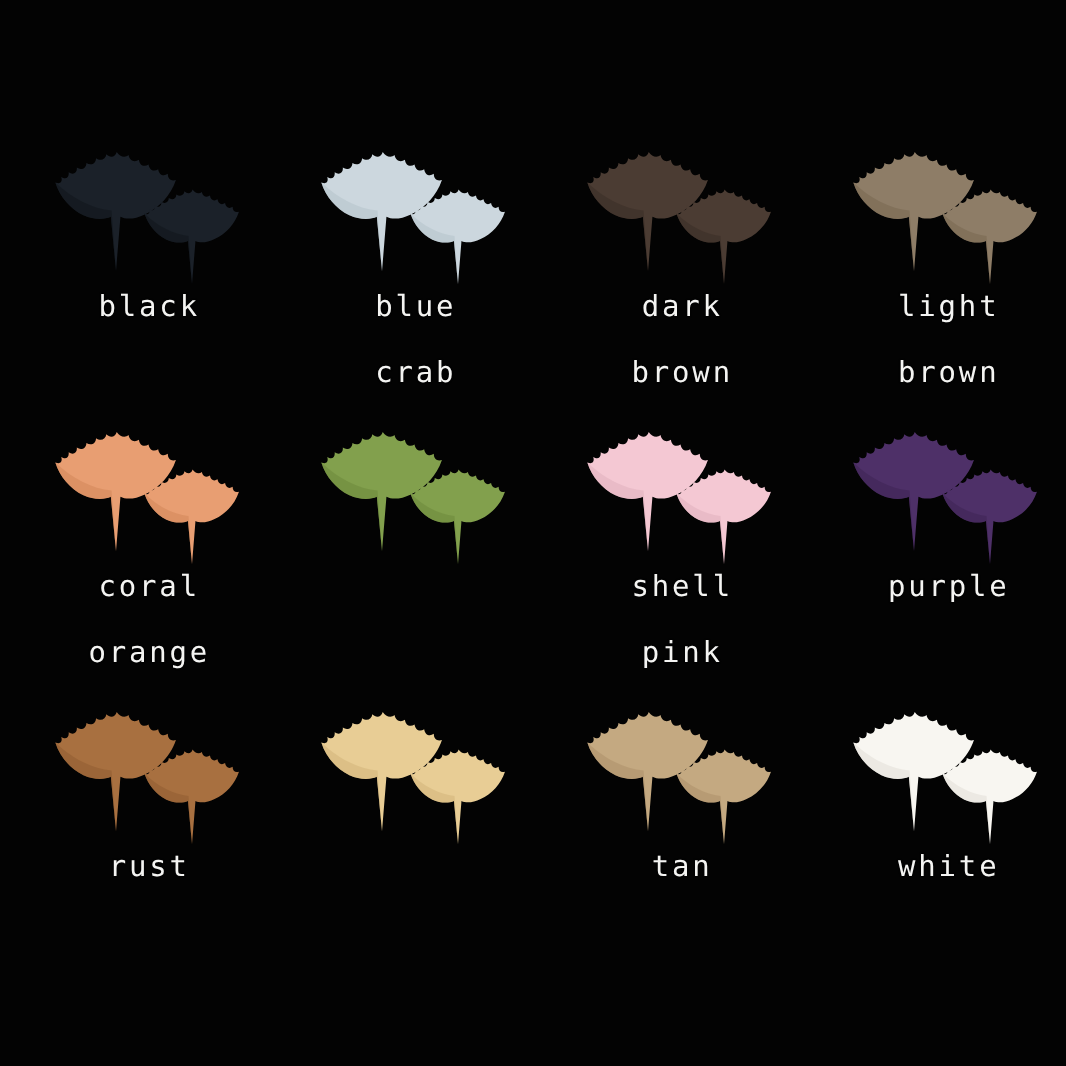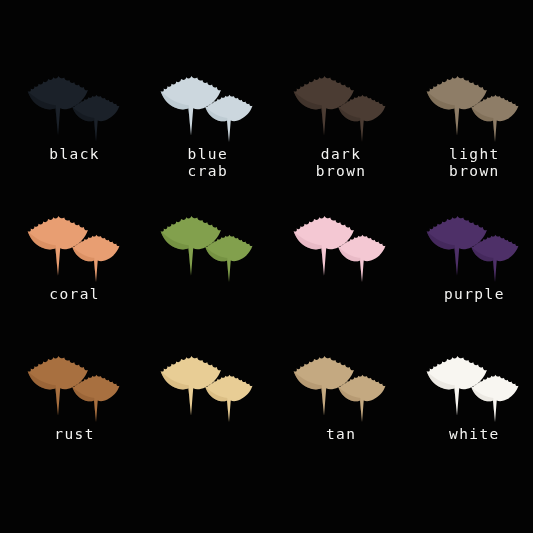--- a/index.html
+++ b/index.html
@@ -40,21 +40,21 @@
     color:#f4f4f2;
     font-size:14.5px;
     line-height:17px;
     letter-spacing:1.4px;
     text-transform:lowercase;
     font-weight:500;
     font-family:"DejaVu Sans Mono","Liberation Mono",monospace;
     white-space:pre-line;
     text-shadow:0 0 1px rgba(0,0,0,.9);
   }
-  .label .l2{display:block;}
+  .label .l2{display:block;margin-top:16px;}
 </style>
 </head>
 <body style="background: rgb(3, 3, 3);">
 
 <div id="grid">
     <div class="cell">
       <div class="art">
         <div style="position: absolute; left: 6px; top: 0px; width: 74px; height: 78px;">
           <svg viewBox="0 0 100 100" preserveAspectRatio="none" style="width: 74px; height: 78px;">
             <g>
@@ -149,21 +149,21 @@
         </div>
         <div style="position: absolute; left: 52px; top: 22px; width: 58px; height: 62px;">
           <svg viewBox="0 0 100 100" preserveAspectRatio="none" style="width: 58px; height: 62px;">
             <g>
               <path d="M50,97 L46.5,62 C42,64 35,64 28,61 C19,57 12,49 9,40 C12.5,41.5 14,39.5 13,36.5 C16,38.5 18.5,37 18,33.5 C21,35.5 24,34 23.5,30.5 C26.5,32.5 30,31 30,27.5 C33,29.5 36.5,28 36.5,24.5 C39.5,26.5 43,25.5 43.5,22 C46,24.5 49.5,24 50.5,20.5 C52.5,23.5 56,24.5 58.5,22.5 C59,26 62.5,27.5 65.5,25.5 C65.8,29 69,30.5 72,28.5 C72.5,32 75.5,33.5 78.5,31.5 C79,35 82,36.5 85,34.5 C85,38 87.5,39.5 90.5,38.5 C87,48.5 79,56.5 69.5,60.5 C63,63.5 57,64 53,62 Z" fill="#e89e72"></path>
               <path d="M50,97 L46.5,62 C42,64 35,64 28,61 C19,57 12,49 9,40 C20,50 34,57 47,58 Z" fill="#d2865a" opacity="0.55"></path>
             </g>
           </svg>
         </div>
       </div>
-      <div class="label"><span>coral</span></div>
+      <div class="label"><span>coral</span><span class="l2">orange</span></div>
     </div>
     <div class="cell">
       <div class="art">
         <div style="position: absolute; left: 6px; top: 0px; width: 74px; height: 78px;">
           <svg viewBox="0 0 100 100" preserveAspectRatio="none" style="width: 74px; height: 78px;">
             <g>
               <path d="M50,97 L46.5,62 C42,64 35,64 28,61 C19,57 12,49 9,40 C12.5,41.5 14,39.5 13,36.5 C16,38.5 18.5,37 18,33.5 C21,35.5 24,34 23.5,30.5 C26.5,32.5 30,31 30,27.5 C33,29.5 36.5,28 36.5,24.5 C39.5,26.5 43,25.5 43.5,22 C46,24.5 49.5,24 50.5,20.5 C52.5,23.5 56,24.5 58.5,22.5 C59,26 62.5,27.5 65.5,25.5 C65.8,29 69,30.5 72,28.5 C72.5,32 75.5,33.5 78.5,31.5 C79,35 82,36.5 85,34.5 C85,38 87.5,39.5 90.5,38.5 C87,48.5 79,56.5 69.5,60.5 C63,63.5 57,64 53,62 Z" fill="#82a04d"></path>
               <path d="M50,97 L46.5,62 C42,64 35,64 28,61 C19,57 12,49 9,40 C20,50 34,57 47,58 Z" fill="#6d883d" opacity="0.55"></path>
             </g>
           </svg>
@@ -190,20 +190,21 @@
         </div>
         <div style="position: absolute; left: 52px; top: 22px; width: 58px; height: 62px;">
           <svg viewBox="0 0 100 100" preserveAspectRatio="none" style="width: 58px; height: 62px;">
             <g>
               <path d="M50,97 L46.5,62 C42,64 35,64 28,61 C19,57 12,49 9,40 C12.5,41.5 14,39.5 13,36.5 C16,38.5 18.5,37 18,33.5 C21,35.5 24,34 23.5,30.5 C26.5,32.5 30,31 30,27.5 C33,29.5 36.5,28 36.5,24.5 C39.5,26.5 43,25.5 43.5,22 C46,24.5 49.5,24 50.5,20.5 C52.5,23.5 56,24.5 58.5,22.5 C59,26 62.5,27.5 65.5,25.5 C65.8,29 69,30.5 72,28.5 C72.5,32 75.5,33.5 78.5,31.5 C79,35 82,36.5 85,34.5 C85,38 87.5,39.5 90.5,38.5 C87,48.5 79,56.5 69.5,60.5 C63,63.5 57,64 53,62 Z" fill="#f4c8d3"></path>
               <path d="M50,97 L46.5,62 C42,64 35,64 28,61 C19,57 12,49 9,40 C20,50 34,57 47,58 Z" fill="#e0b0bd" opacity="0.55"></path>
             </g>
           </svg>
         </div>
       </div>
+      <div class="label"><span>shell</span><span class="l2">pink</span></div>
     </div>
     <div class="cell">
       <div class="art">
         <div style="position: absolute; left: 6px; top: 0px; width: 74px; height: 78px;">
           <svg viewBox="0 0 100 100" preserveAspectRatio="none" style="width: 74px; height: 78px;">
             <g>
               <path d="M50,97 L46.5,62 C42,64 35,64 28,61 C19,57 12,49 9,40 C12.5,41.5 14,39.5 13,36.5 C16,38.5 18.5,37 18,33.5 C21,35.5 24,34 23.5,30.5 C26.5,32.5 30,31 30,27.5 C33,29.5 36.5,28 36.5,24.5 C39.5,26.5 43,25.5 43.5,22 C46,24.5 49.5,24 50.5,20.5 C52.5,23.5 56,24.5 58.5,22.5 C59,26 62.5,27.5 65.5,25.5 C65.8,29 69,30.5 72,28.5 C72.5,32 75.5,33.5 78.5,31.5 C79,35 82,36.5 85,34.5 C85,38 87.5,39.5 90.5,38.5 C87,48.5 79,56.5 69.5,60.5 C63,63.5 57,64 53,62 Z" fill="#4e3068"></path>
               <path d="M50,97 L46.5,62 C42,64 35,64 28,61 C19,57 12,49 9,40 C20,50 34,57 47,58 Z" fill="#3e2454" opacity="0.55"></path>
             </g>
           </svg>

